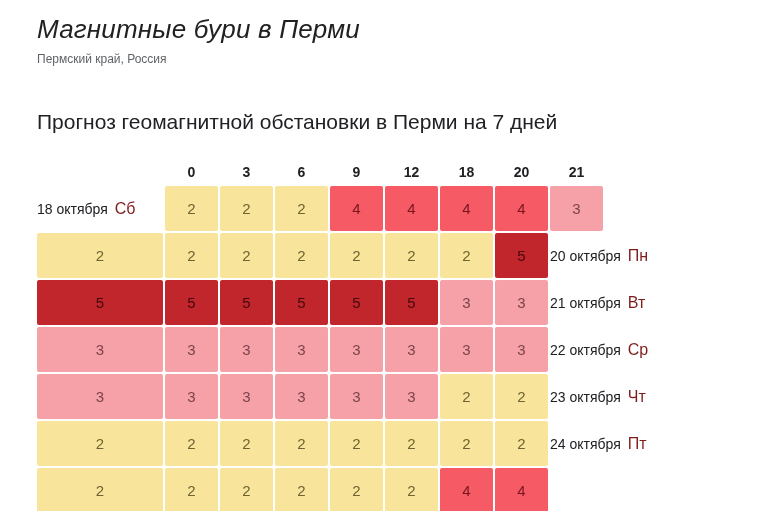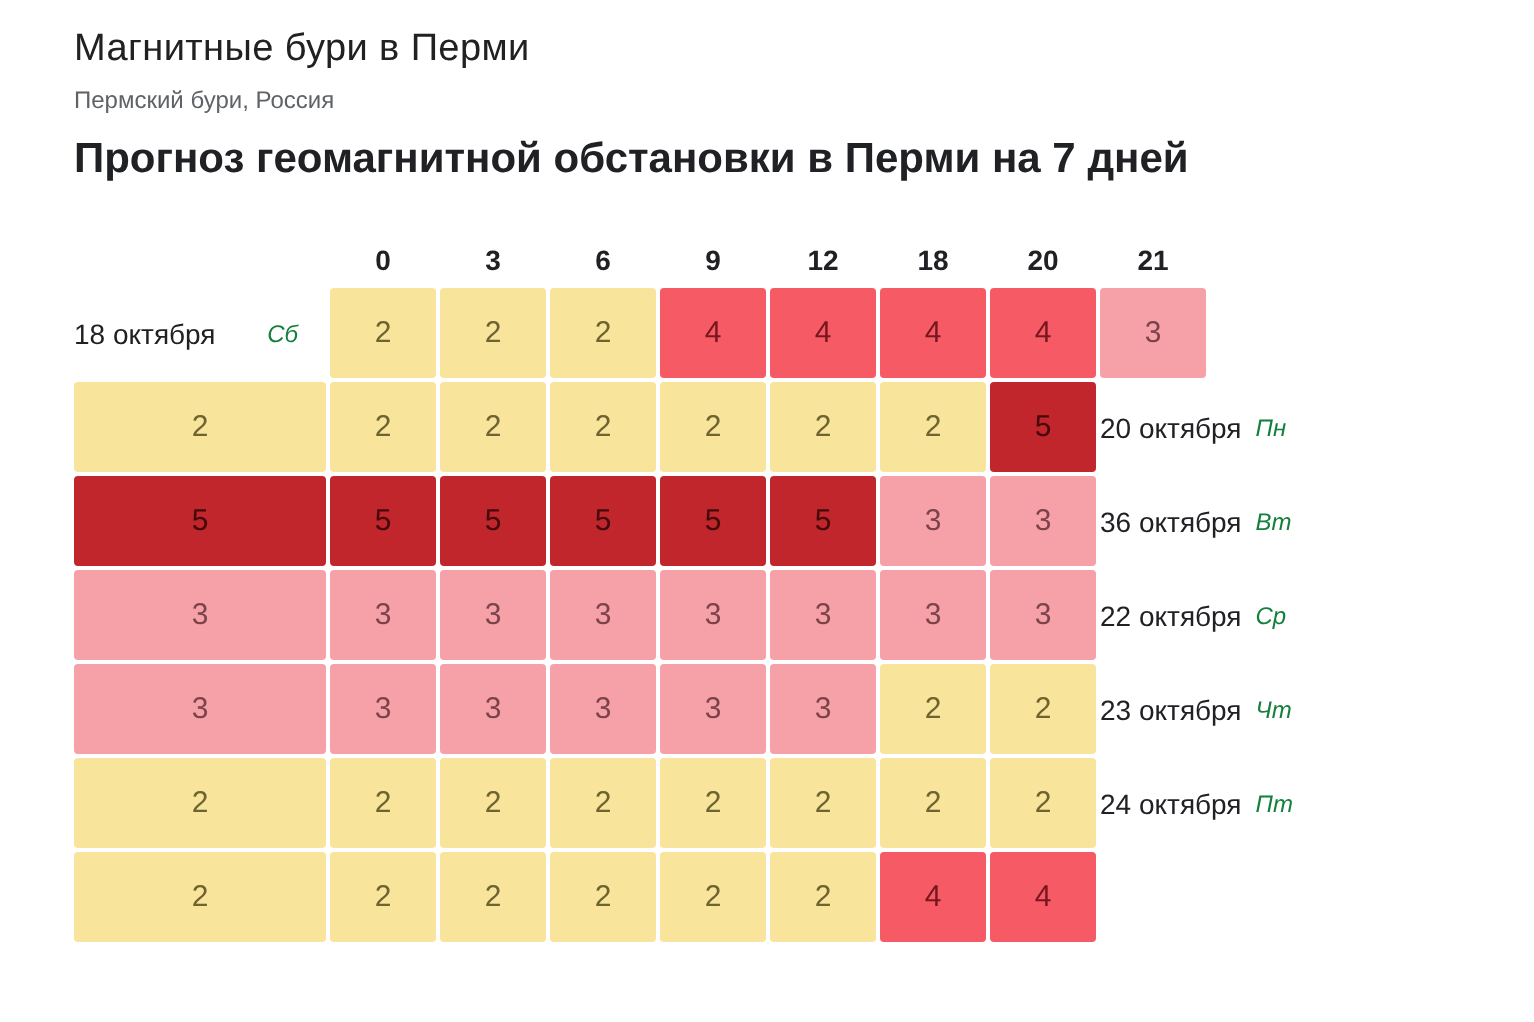--- a/index.html
+++ b/index.html
@@ -7,70 +7,71 @@
     position:relative;
     width:767px; height:511px;
     background:#ffffff;
     font-family:"Liberation Sans", sans-serif;
     box-sizing:border-box;
     padding:14px 0 0 37px;
     overflow:hidden;
   }
   .title {
     margin:0;
-    font-size:19px;
+    font-size:26px;
     font-weight:400;
     color:#212121;
     letter-spacing:0.2px;
+    font-style:italic;
   }
   .subtitle {
     margin-top:7px;
     font-size:12px;
     color:#5f6368;
   }
   .heading {
-    margin:11px 0 0 0;
+    margin:44px 0 0 0;
     font-size:21px;
-    font-weight:700;
+    font-weight:400;
     color:#202124;
   }
   .grid {
     margin-top:26px;
     display:grid;
     grid-template-columns:126px repeat(8, 53px);
     gap:2px;
     width:max-content;
   }
   .corner { height:24px; }
   .hdr {
     height:24px;
     display:flex; align-items:center; justify-content:center;
     font-size:14px; font-weight:700; color:#202124;
   }
   .label {
     height:45px;
-    display:flex; align-items:center; justify-content:space-between;
+    display:flex; align-items:center; justify-content:flex-start;
     padding-right:14px;
     white-space:nowrap;
   }
   .date { font-size:14px; color:#202124; }
-  .day  { font-size:12px; color:#15803d; margin-left:7px;font-style:italic; }
+  .day  { font-size:16px; color:#7f1d1d; margin-left:7px; }
   .cell {
     height:45px;
     display:flex; align-items:center; justify-content:center;
     font-size:15px;
     border-radius:2px;
   }
 </style>
 </head>
 <body>
 
 <div class="page">
   <h1 class="title">Магнитные бури в Перми</h1>
-  <div class="subtitle">Пермский бури, Россия</div>
+  <div class="subtitle">Пермский край, Россия</div>
   <h2 class="heading">Прогноз геомагнитной обстановки в Перми на 7 дней</h2>
   <div class="grid">
       <div class="corner"></div>
       <div class="hdr">0</div>
       <div class="hdr">3</div>
       <div class="hdr">6</div>
       <div class="hdr">9</div>
       <div class="hdr">12</div>
       <div class="hdr">18</div>
       <div class="hdr">20</div>
@@ -101,21 +102,21 @@
       </div>
       <div class="cell" style="background: rgb(192, 38, 44); color: rgb(69, 8, 11);">5</div>
       <div class="cell" style="background: rgb(192, 38, 44); color: rgb(69, 8, 11);">5</div>
       <div class="cell" style="background: rgb(192, 38, 44); color: rgb(69, 8, 11);">5</div>
       <div class="cell" style="background: rgb(192, 38, 44); color: rgb(69, 8, 11);">5</div>
       <div class="cell" style="background: rgb(192, 38, 44); color: rgb(69, 8, 11);">5</div>
       <div class="cell" style="background: rgb(192, 38, 44); color: rgb(69, 8, 11);">5</div>
       <div class="cell" style="background: rgb(246, 161, 168); color: rgb(125, 67, 74);">3</div>
       <div class="cell" style="background: rgb(246, 161, 168); color: rgb(125, 67, 74);">3</div>
       <div class="label">
-        <span class="date">36 октября</span>
+        <span class="date">21 октября</span>
         <span class="day">Вт</span>
       </div>
       <div class="cell" style="background: rgb(246, 161, 168); color: rgb(125, 67, 74);">3</div>
       <div class="cell" style="background: rgb(246, 161, 168); color: rgb(125, 67, 74);">3</div>
       <div class="cell" style="background: rgb(246, 161, 168); color: rgb(125, 67, 74);">3</div>
       <div class="cell" style="background: rgb(246, 161, 168); color: rgb(125, 67, 74);">3</div>
       <div class="cell" style="background: rgb(246, 161, 168); color: rgb(125, 67, 74);">3</div>
       <div class="cell" style="background: rgb(246, 161, 168); color: rgb(125, 67, 74);">3</div>
       <div class="cell" style="background: rgb(246, 161, 168); color: rgb(125, 67, 74);">3</div>
       <div class="cell" style="background: rgb(246, 161, 168); color: rgb(125, 67, 74);">3</div>

